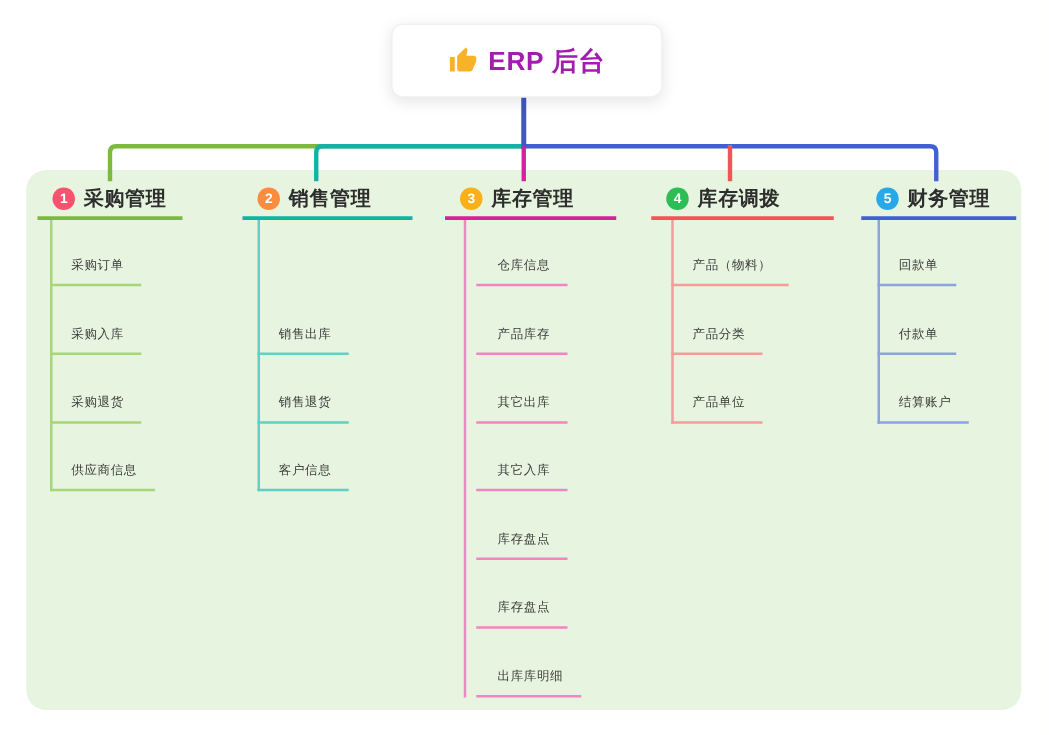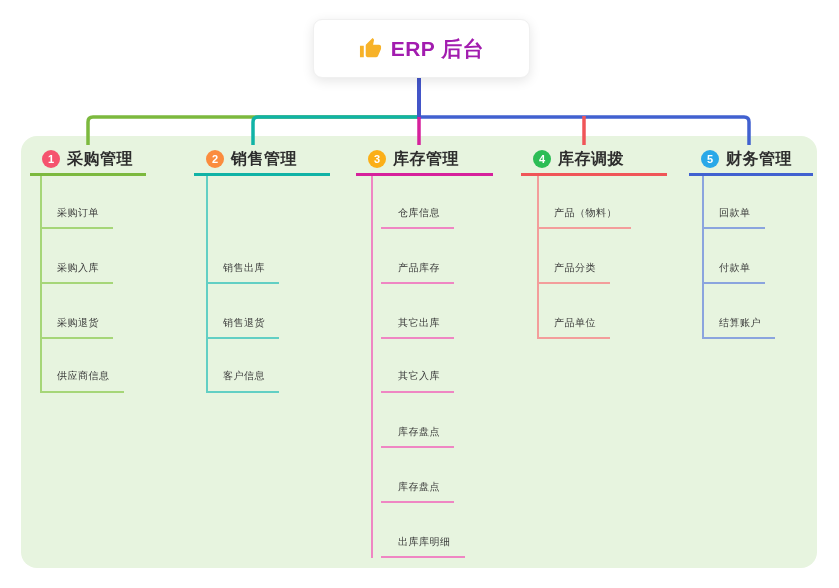--- a/index.html
+++ b/index.html
@@ -43,21 +43,21 @@
   .h4{left:521px;width:146px;}
   .h5{left:689px;width:124px;}
   
   .item{
     position:absolute;height:27px;line-height:25px;box-sizing:content-box;
     padding:0 14px 0 17px;width:max-content;
     border-bottom:2px solid var(--light);
     font-size:10px;color:#3b3b3b;white-space:nowrap;letter-spacing:0.5px;
   }
   .c1{left:40px;}.c2{left:206px;}.c3{left:381px;}.c4{left:537px;}.c5{left:702px;}
-  .r0{top:200px;}.r1{top:255px;}.r2{top:310px;}.r3{top:364px;font-family:Liberation Mono, monospace;}
+  .r0{top:200px;}.r1{top:255px;}.r2{top:310px;}.r3{top:364px;}
   .r4{top:419px;}.r5{top:474px;}.r6{top:529px;}
 </style>
 </head>
 <body>
 
 <div class="canvas">
 
   <div class="panel" style="background: rgb(231, 244, 223);"></div>
 
   <svg class="wires" viewBox="0 0 839 588">

